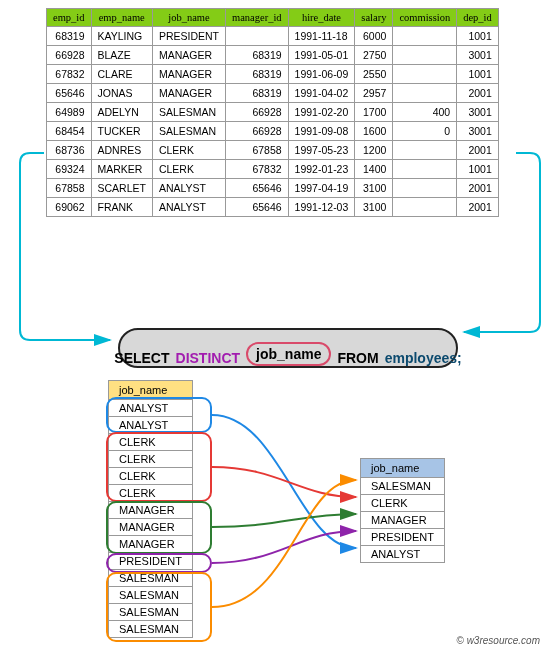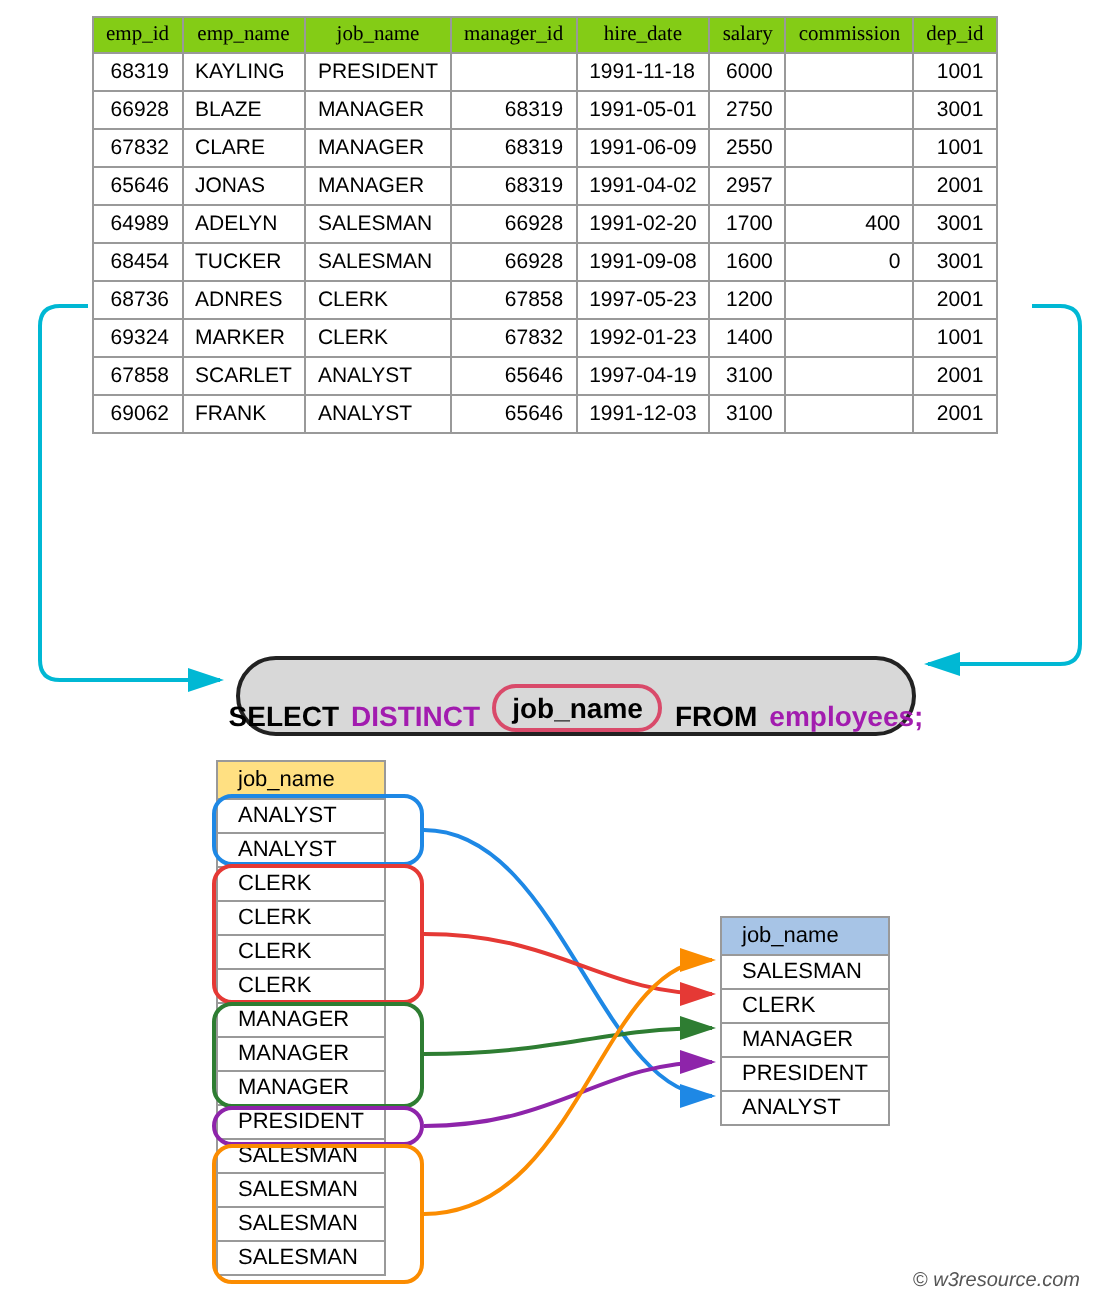--- a/index.html
+++ b/index.html
@@ -69,21 +69,21 @@
   .jobname-oval {
     display: inline-flex;
     align-items: center;
     justify-content: center;
     border: 2px solid #d94a6a;
     border-radius: 14px;
     padding: 2px 8px;
     color: #000;
   }
   .kw-from { color: #000; }
-  .kw-emp { color: #a21caf; }
+  .kw-emp { color: #0c4a6e; }
 
   
   .left-table {
     position: absolute;
     left: 108px;
     top: 380px;
     border-collapse: collapse;
     font-size: 11px;
     z-index: 2;
   }

